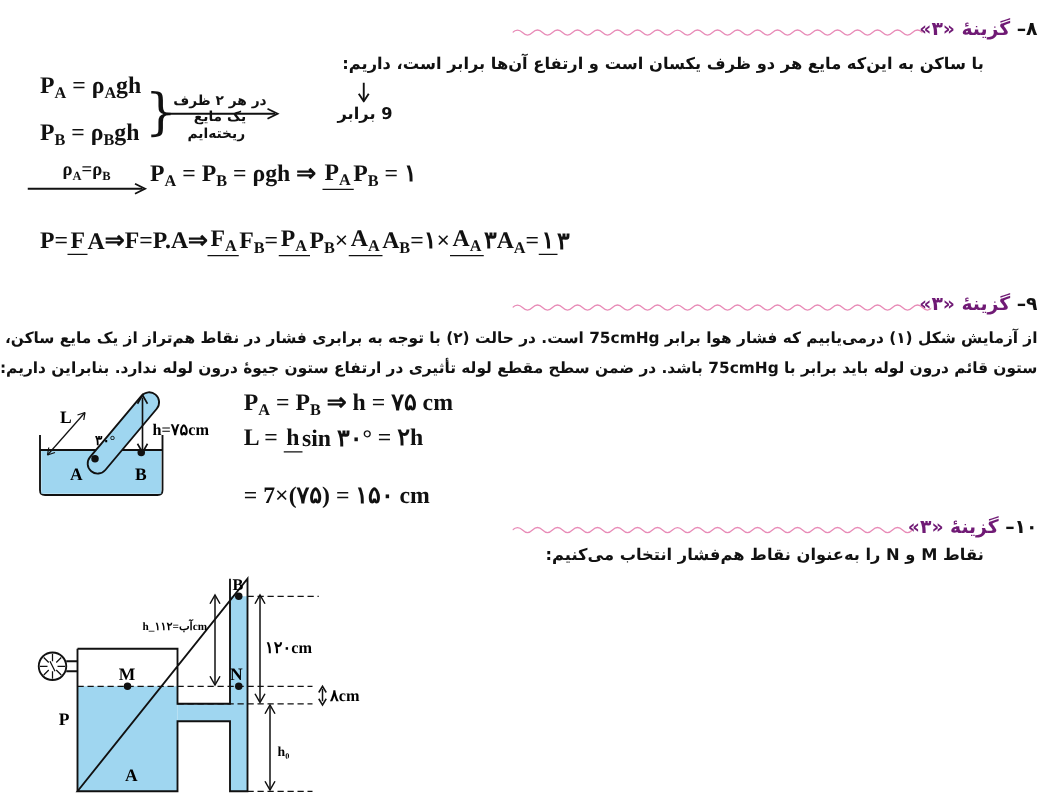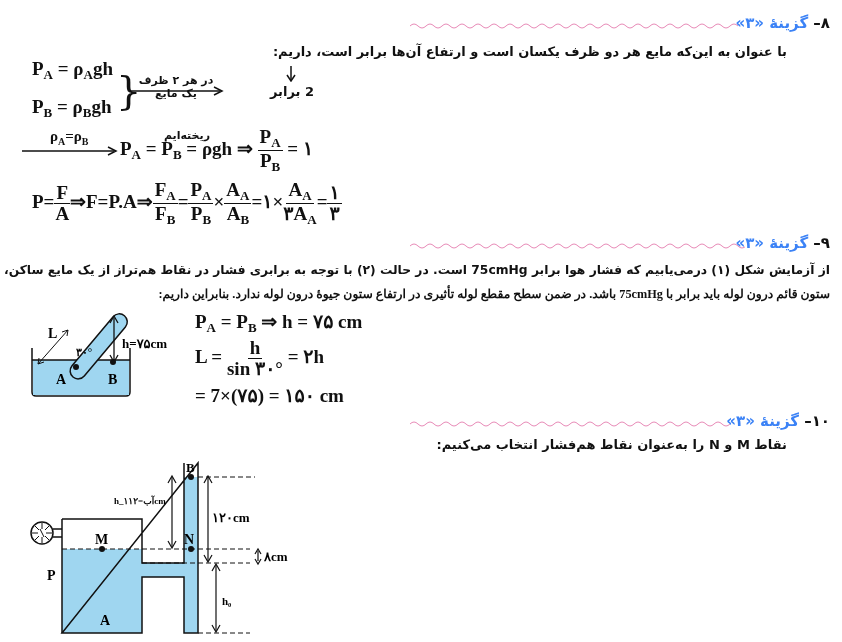--- a/index.html
+++ b/index.html
@@ -1,56 +1,56 @@
 <!DOCTYPE html>
 <html><head>
 <meta charset="utf-8">
 <style>
   html,body{margin:0;padding:0;background:#fff;}
   body{width:842px;height:642px;position:relative;overflow:hidden;font-family:"DejaVu Sans",sans-serif;color:#111;}
   .abs{position:absolute;}
   .rtl{direction:rtl;text-align:right;}
   .head{font-size:15px;font-weight:bold;white-space:nowrap;}
   .head .num{color:#111;}
-  .head .opt{color:#3b82f6;}
+  .head .opt{color:#701a75;}
   .wave{position:absolute;height:8px;}
   .ptxt{font-size:13px;font-weight:bold;white-space:nowrap;}
   .eq{font-family:"Liberation Serif",serif;font-weight:bold;font-size:19px;white-space:nowrap;}
   .eq sub{font-size:13px;vertical-align:-4px;}
-  .frac{display:inline-flex;flex-direction:column;align-items:center;vertical-align:middle;line-height:1.05;}
+  .frac{display:inline-flex;flex-direction:row;align-items:center;vertical-align:middle;line-height:1.05;}
   .frac .n{border-bottom:1.5px solid #111;padding:0 2px;}
   .small-fa{font-family:"DejaVu Sans",sans-serif;font-size:11px;font-weight:bold;}
   svg text{font-family:"Liberation Serif",serif;font-weight:bold;}
 </style>
 </head>
 <body>
 
 <div class="abs head rtl" style="right:12px;top:14px;">
   <span class="num">۸–</span>
   <span class="opt">گزینهٔ «۳»</span>
 </div>
 <svg class="wave" style="left:410px;top:22px;width:330px;">
   <path d="M0 4 q4 -4 8 0 t8 0 t8 0 t8 0 t8 0 t8 0 t8 0 t8 0 t8 0 t8 0 t8 0 t8 0 t8 0 t8 0 t8 0 t8 0 t8 0 t8 0 t8 0 t8 0 t8 0 t8 0 t8 0 t8 0 t8 0 t8 0 t8 0 t8 0 t8 0 t8 0 t8 0 t8 0 t8 0 t8 0 t8 0 t8 0 t8 0 t8 0 t8 0 t8 0 t8 0" stroke="#e88bb7" fill="none" stroke-width="1"></path>
 </svg>
-<div class="abs ptxt rtl" style="right:55px;top:44px;">با عنوان به این‌که مایع هر دو ظرف یکسان است و ارتفاع آن‌ها برابر است، داریم:</div>
+<div class="abs ptxt rtl" style="right:55px;top:44px;">با ساکن به این‌که مایع هر دو ظرف یکسان است و ارتفاع آن‌ها برابر است، داریم:</div>
 
 <div class="abs eq" style="left:32px;top:58px;">P<sub>A</sub> = ρ<sub>A</sub>gh</div>
 <div class="abs eq" style="left:32px;top:96px;">P<sub>B</sub> = ρ<sub>B</sub>gh</div>
 <div class="abs" style="left:116px;top:70px;font-size:40px;line-height:40px;font-family:'DejaVu Serif',serif;">}</div>
 <div class="abs small-fa rtl" style="left:132px;top:74px;width:88px;text-align:center;">در هر ۲ ظرف یک مایع</div>
 <svg class="abs" style="left:130px;top:86px;" width="95" height="10">
     <line x1="0" y1="5" x2="90" y2="5" stroke="#111" stroke-width="1.5"></line>
     <path d="M84 1 L92 5 L84 9" fill="none" stroke="#111" stroke-width="1.5"></path>
   </svg>
-<div class="abs small-fa rtl" style="left:150px;top:100px;width:60px;text-align:right;margin-top:29px;">ریخته‌ایم</div>
+<div class="abs small-fa rtl" style="left:150px;top:100px;width:60px;text-align:left;">ریخته‌ایم</div>
 <svg class="abs" style="left:285px;top:66px;" width="12" height="16">
     <line x1="6" y1="0" x2="6" y2="14" stroke="#111" stroke-width="1.5"></line>
     <path d="M2 9 L6 15 L10 9" fill="none" stroke="#111" stroke-width="1.5"></path>
   </svg>
-<div class="abs ptxt rtl" style="left:270px;top:84px;">2 برابر</div>
+<div class="abs ptxt rtl" style="left:270px;top:84px;">9 برابر</div>
 
 <div class="abs eq" style="left:22px;top:128px;font-size:13px;">
   <div style="position:absolute;left:28px;top:0;font-size:15px;text-align:center;">ρ<sub style="font-size:10px">A</sub>=ρ<sub style="font-size:10px">B</sub></div>
   <svg style="position:absolute;left:0;top:18px;" width="98" height="10">
       <line x1="0" y1="5" x2="92" y2="5" stroke="#111" stroke-width="1.5"></line>
       <path d="M86 1 L94 5 L86 9" fill="none" stroke="#111" stroke-width="1.5"></path>
     </svg>
 </div>
 <div class="abs eq" style="left:120px;top:127px;font-family:Liberation Serif, serif;">
   P<sub>A</sub> = P<sub>B</sub> = ρgh ⇒ <span class="frac">
@@ -82,21 +82,21 @@
 </div>
 
 <div class="abs head rtl" style="right:12px;top:234px;">
   <span class="num">۹–</span>
   <span class="opt">گزینهٔ «۳»</span>
 </div>
 <svg class="wave" style="left:410px;top:242px;width:335px;">
   <path d="M0 4 q4 -4 8 0 t8 0 t8 0 t8 0 t8 0 t8 0 t8 0 t8 0 t8 0 t8 0 t8 0 t8 0 t8 0 t8 0 t8 0 t8 0 t8 0 t8 0 t8 0 t8 0 t8 0 t8 0 t8 0 t8 0 t8 0 t8 0 t8 0 t8 0 t8 0 t8 0 t8 0 t8 0 t8 0 t8 0 t8 0 t8 0 t8 0 t8 0 t8 0 t8 0 t8 0 t8 0" stroke="#e88bb7" fill="none" stroke-width="1"></path>
 </svg>
 <div class="abs ptxt rtl" style="right:12px;top:263px;font-size:12.3px;">از آزمایش شکل (۱) درمی‌یابیم که فشار هوا برابر 75cmHg است. در حالت (۲) با توجه به برابری فشار در نقاط هم‌تراز از یک مایع ساکن، فشار</div>
-<div class="abs ptxt rtl" style="right:12px;top:287px;font-size:12.3px;font-family:Liberation Serif, serif;">ستون قائم درون لوله باید برابر با 75cmHg باشد. در ضمن سطح مقطع لوله تأثیری در ارتفاع ستون جیوهٔ درون لوله ندارد. بنابراین داریم:</div>
+<div class="abs ptxt rtl" style="right:12px;top:287px;font-size:12.3px;">ستون قائم درون لوله باید برابر با 75cmHg باشد. در ضمن سطح مقطع لوله تأثیری در ارتفاع ستون جیوهٔ درون لوله ندارد. بنابراین داریم:</div>
 
 <svg class="abs" style="left:28px;top:312px;" width="160" height="90">
   <path d="M4 36 L4 80 Q4 84 8 84 L98 84 Q102 84 102 80 L102 36" fill="none" stroke="#111" stroke-width="1.5"></path>
   <rect x="5" y="48" width="96" height="35" fill="#9fd6f0"></rect>
   <line x1="4" y1="48" x2="102" y2="48" stroke="#111" stroke-width="1.5"></line>
   <g transform="translate(45,65) rotate(-50)">
     <rect x="0" y="-8" width="80" height="16" rx="8" fill="#9fd6f0" stroke="#111" stroke-width="1.5"></rect>
   </g>
   <line x1="10" y1="52" x2="40" y2="18" stroke="#111" stroke-width="1"></line>
   <path d="M10 52 l1 -6 M10 52 l6 -2 M40 18 l-1 6 M40 18 l-6 2" stroke="#111" stroke-width="1"></path>

